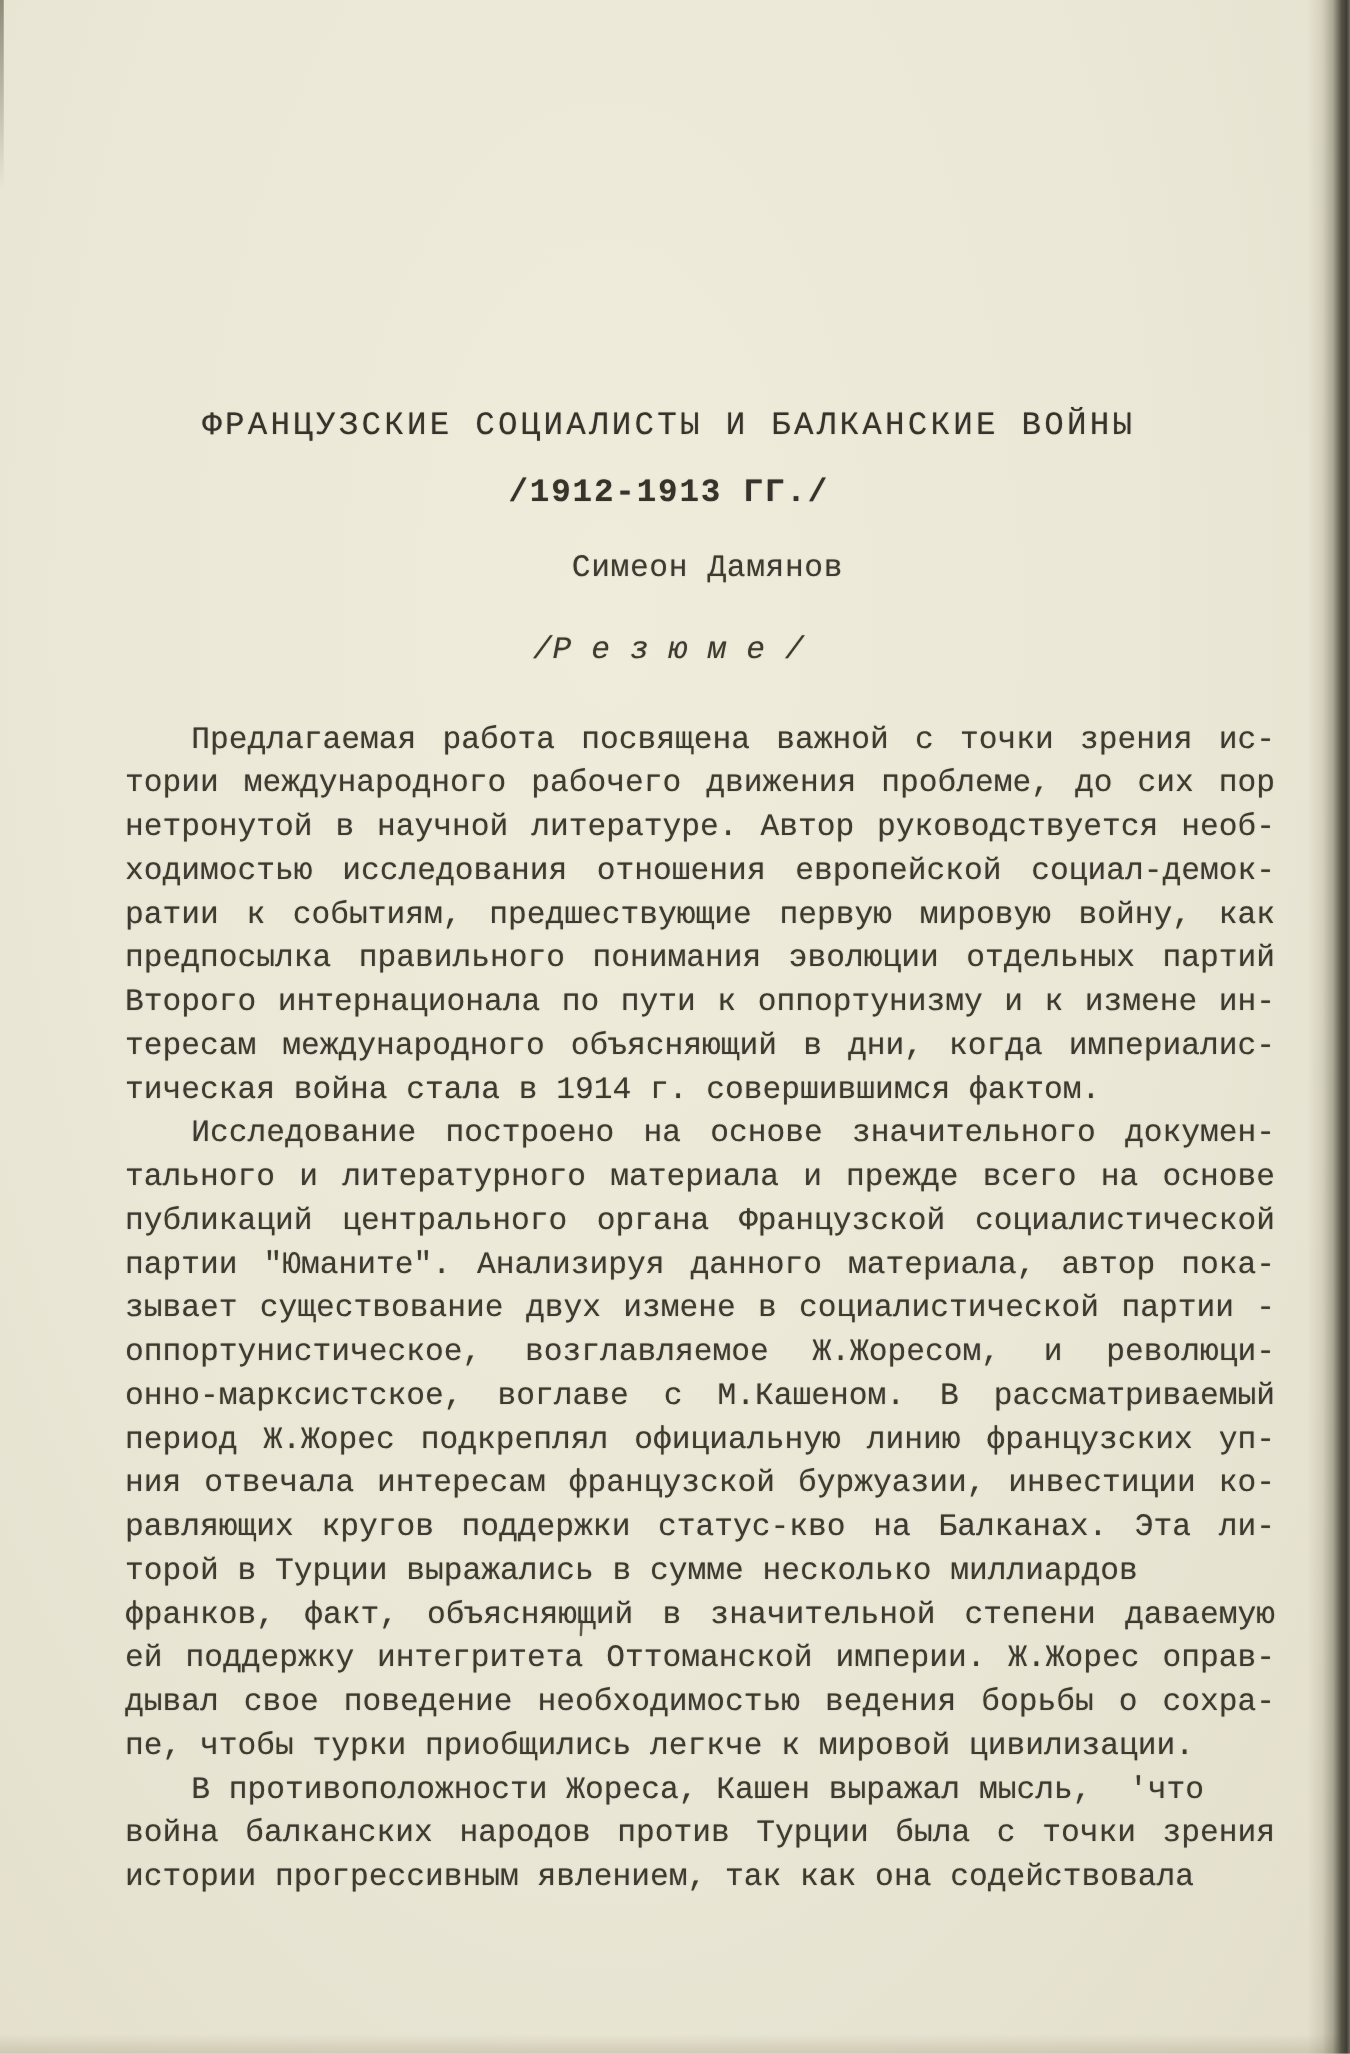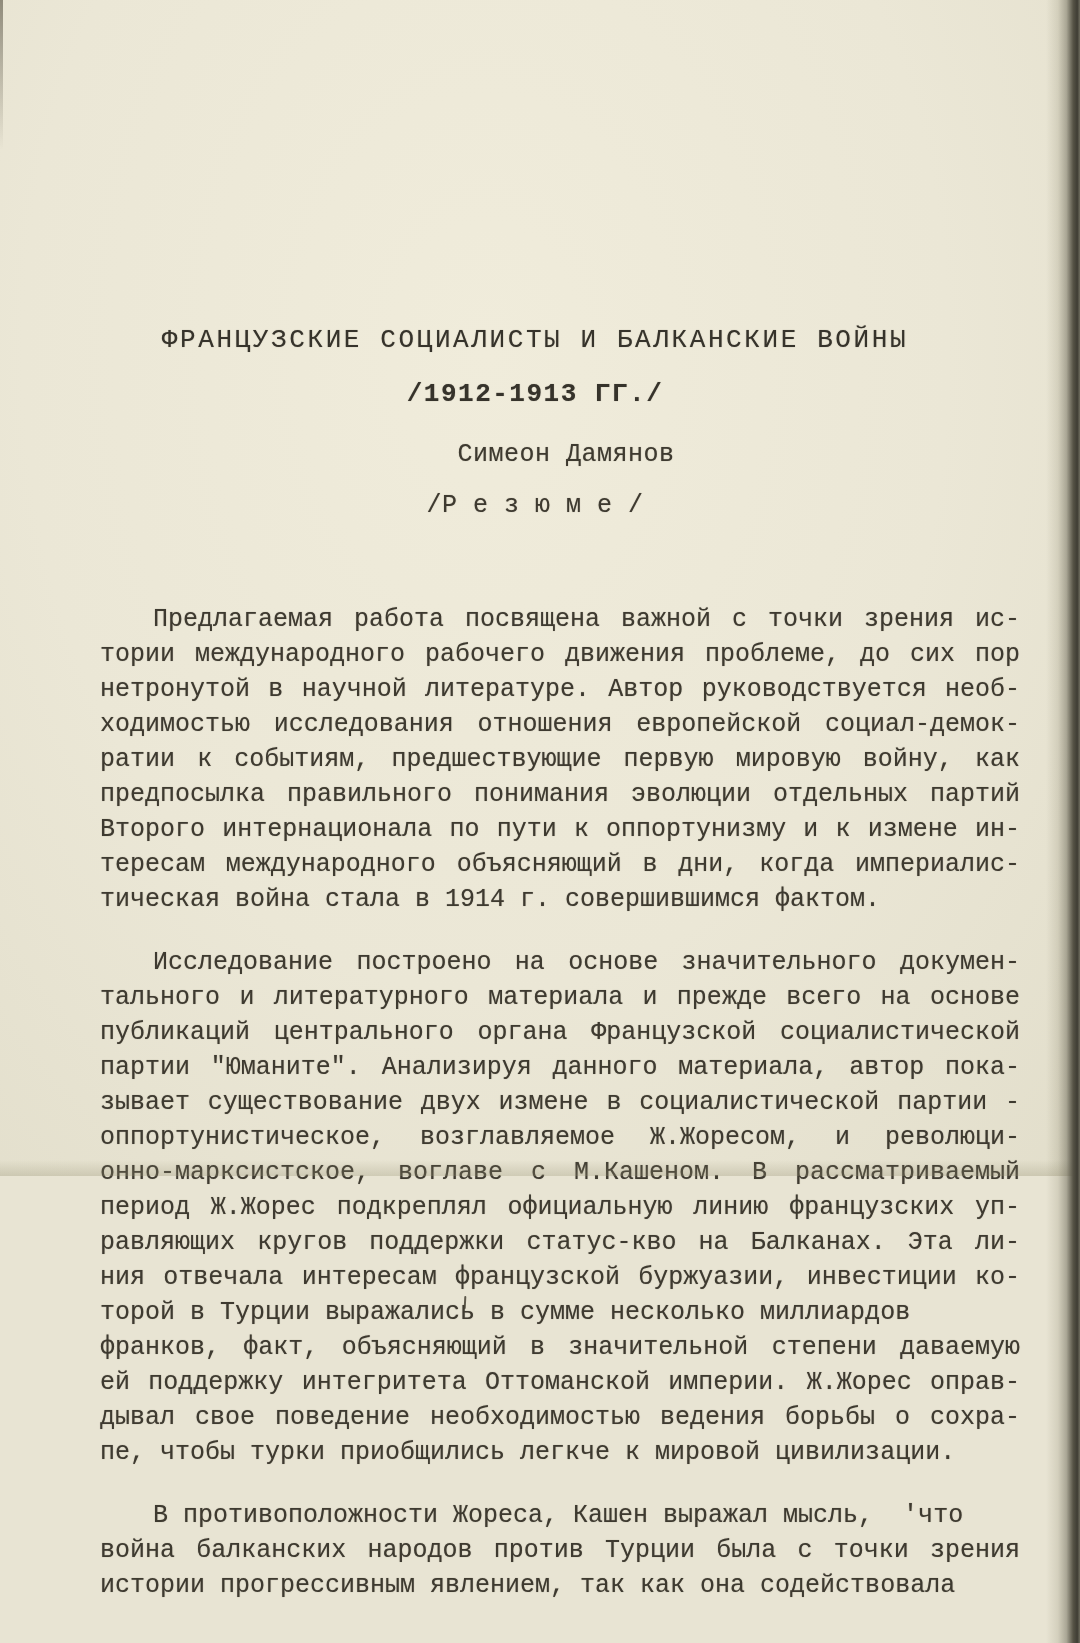--- a/index.html
+++ b/index.html
@@ -2,37 +2,37 @@
 <html><head>
 <meta charset="utf-8">
 <style>
   html,body { margin:0; padding:0; }
   body {
     width:1080px; height:1643px; overflow:hidden;
     font-family:"Liberation Mono","DejaVu Sans Mono",monospace;
     background:#e8e4d3;
   }
   .page {
-    position:relative; width:1080px; height:1176px;
+    position:relative; width:1080px; height:1643px;
     background:radial-gradient(ellipse at 45% 30%, #f0ecdb 0%, #ebe7d6 55%, #e2decb 100%);
     color:#3e3a30;
   }
   .ink { text-shadow:0 0 1px rgba(60,54,42,0.45); }
   .centered { position:absolute; left:0; width:1070px; text-align:center; white-space:pre; }
   .title1 { top:322px; font-size:26px; line-height:36px; letter-spacing:2.6px; color:#36332b; }
   .title2 { top:376px; font-size:26px; line-height:36px; letter-spacing:1.5px; color:#36332b;font-weight:bold; }
   .author { top:437px; font-size:25px; line-height:36px; letter-spacing:0.5px;padding-left:31px; }
-  .rezume { top:488px; font-size:25px; line-height:36px; letter-spacing:0.5px; }
+  .rezume { top:502px; font-size:25px; line-height:36px; letter-spacing:0.5px;font-style:italic; }
   .bodyblock {
     position:absolute; top:574px; left:100px; width:920px;
     font-size:25px; line-height:35px;
   }
   .ln { height:35px; overflow:visible; white-space:nowrap; }
   .jst { text-align:justify; text-align-last:justify; white-space:normal; }
-  .ind { padding-left:53px;margin-top:28px; }
+  .ind { padding-left:53px; }
   .raw { white-space:pre; text-align:left; }
   .binding-shadow {
     position:absolute; top:0; right:0; width:34px; height:1643px;
     background:linear-gradient(to right,
       rgba(120,115,90,0) 0%,
       rgba(120,115,90,0.18) 35%,
       rgba(95,92,75,0.45) 60%,
       #565346 80%,
       #3f3d34 92%,
       #6f6d5f 100%);
@@ -71,22 +71,22 @@
     <div class="ln jst">тересам международного объясняющий в дни, когда империалис-</div>
     <div class="ln raw">тическая война стала в 1914 г. совершившимся фактом.</div>
     <div class="ln jst ind">Исследование построено на основе значительного докумен-</div>
     <div class="ln jst">тального и литературного материала и прежде всего на основе</div>
     <div class="ln jst">публикаций центрального органа Французской социалистической</div>
     <div class="ln jst">партии "Юманите". Анализируя данного материала, автор пока-</div>
     <div class="ln jst">зывает существование двух измене в социалистической партии -</div>
     <div class="ln jst">оппортунистическое, возглавляемое Ж.Жоресом, и революци-</div>
     <div class="ln jst">онно-марксистское, воглаве с М.Кашеном. В рассматриваемый</div>
     <div class="ln jst">период Ж.Жорес подкреплял официальную линию французских уп-</div>
+    <div class="ln jst">ния отвечала интересам французской буржуазии, инвестиции ко-</div>
     <div class="ln jst">равляющих кругов поддержки статус-кво на Балканах. Эта ли-</div>
-    <div class="ln jst">ния отвечала интересам французской буржуазии, инвестиции ко-</div>
     <div class="ln raw">торой в Турции выражались в сумме несколько миллиардов</div>
     <div class="ln jst">франков, факт, объясняющий в значительной степени даваемую</div>
     <div class="ln jst">ей поддержку интегритета Оттоманской империи. Ж.Жорес оправ-</div>
     <div class="ln jst">дывал свое поведение необходимостью ведения борьбы о сохра-</div>
     <div class="ln raw">пе, чтобы турки приобщились легкче к мировой цивилизации.</div>
     <div class="ln raw ind">В противоположности Жореса, Кашен выражал мысль,  'что</div>
     <div class="ln jst">война балканских народов против Турции была с точки зрения</div>
     <div class="ln raw">истории прогрессивным явлением, так как она содействовала</div>
   </div>
 

